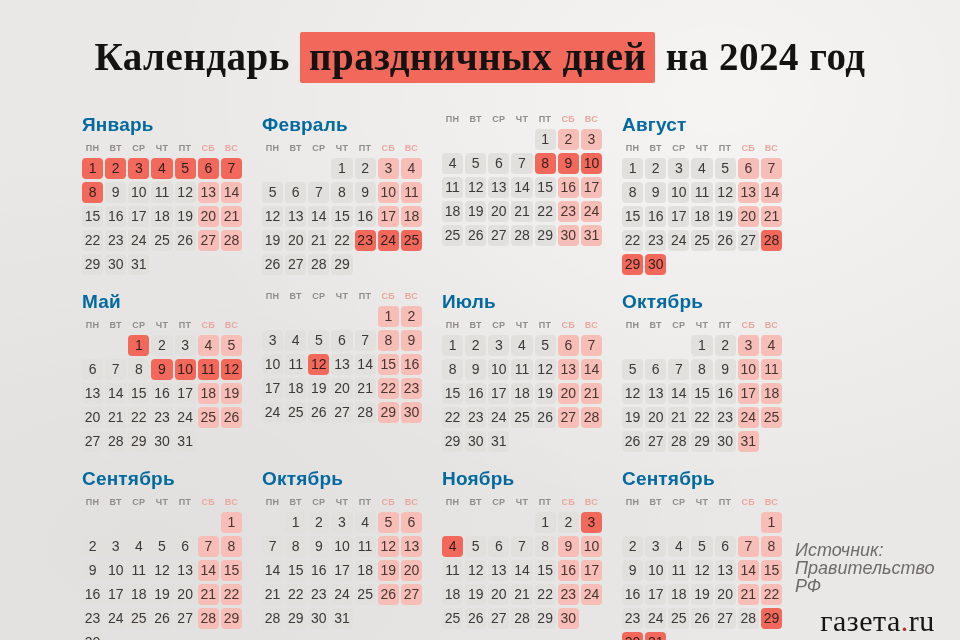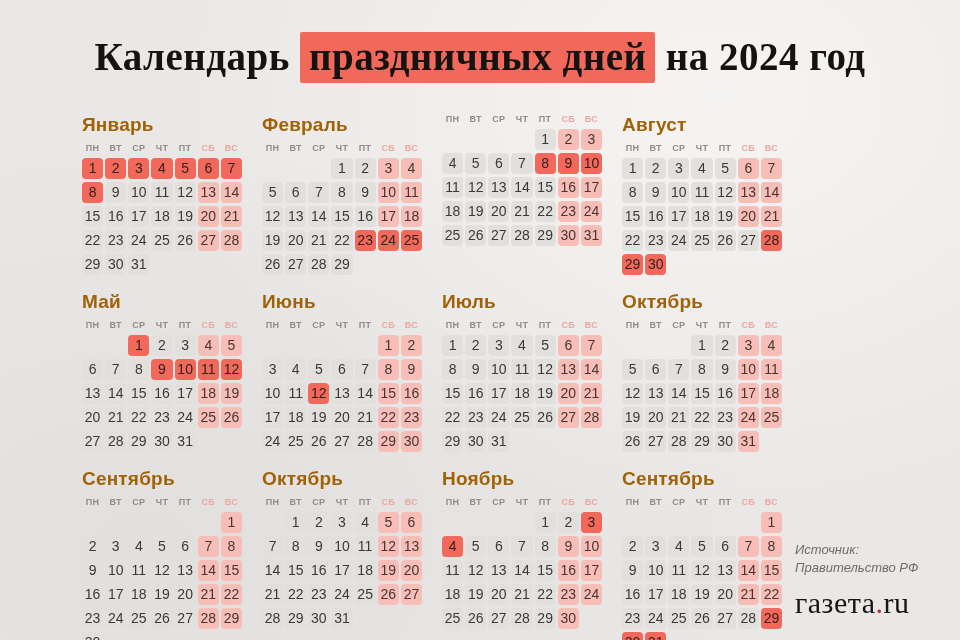--- a/index.html
+++ b/index.html
@@ -29,21 +29,21 @@
   
   .months-grid{
     position:absolute;left:82px;top:114px;
     display:grid;
     grid-template-columns:repeat(4,160px);
     column-gap:20px;row-gap:16px;
     align-items:start;
   }
   .month{width:160px;}
   .month-name{
-    font-size:19px;font-weight:700;color:#a16207;
+    font-size:19px;font-weight:700;color:#0369a1;
     margin-bottom:7px;letter-spacing:0.2px;
   }
   .week-grid{
     display:grid;grid-template-columns:repeat(7,1fr);
     column-gap:2px;row-gap:3px;
   }
   .week-grid.hdr{margin-bottom:4px;}
   .wd{
     font-size:9px;font-weight:700;color:#8f8d8a;
     text-align:center;letter-spacing:0.4px;line-height:11px;
@@ -54,26 +54,26 @@
     text-align:center;font-size:14px;color:#3b3937;
   }
   .day{background:#e2e0dd;}
   .day.weekend{background:var(--weekend,#f6beb6);color:#4a3431;}
   .day.holiday{background:var(--holiday,#f2695c);color:#33211d;}
   .blank{background:transparent;}
 
   
   .footer{position:absolute;left:795px;top:541px;}
   .source-label,.source-value{
-    font-style:italic;font-size:13px;color:#6e6c69;line-height:18px;
+    font-style:italic;font-size:18px;color:#6e6c69;line-height:18px;
   }
   .brand{
     margin-top:9px;
     font-family:"Liberation Serif","DejaVu Serif",serif;
-    font-size:30px;color:#161513;letter-spacing:0.5px;
+    font-size:30px;color:#161513;letter-spacing:0.5px;text-align:center;
   }
   .brand-dot{color:#b8322a;}
 </style>
 </head>
 <body>
 
 <div class="page">
 
   <div class="title-row">
     <span>Календарь </span><span class="title-highlight">праздничных дней</span><span> на 2024 год</span>
@@ -304,21 +304,20 @@
           <span class="day weekend">25</span>
           <span class="day weekend">26</span>
           <span class="day">27</span>
           <span class="day">28</span>
           <span class="day">29</span>
           <span class="day">30</span>
           <span class="day">31</span>
         </div>
       </div>
       <div class="month">
-        <div class="month-name">Июнь</div>
         <div class="week-grid hdr">
           <span class="wd">ПН</span>
           <span class="wd">ВТ</span>
           <span class="wd">СР</span>
           <span class="wd">ЧТ</span>
           <span class="wd">ПТ</span>
           <span class="wd wd-we">СБ</span>
           <span class="wd wd-we">ВС</span>
         </div>
         <div class="week-grid days">

